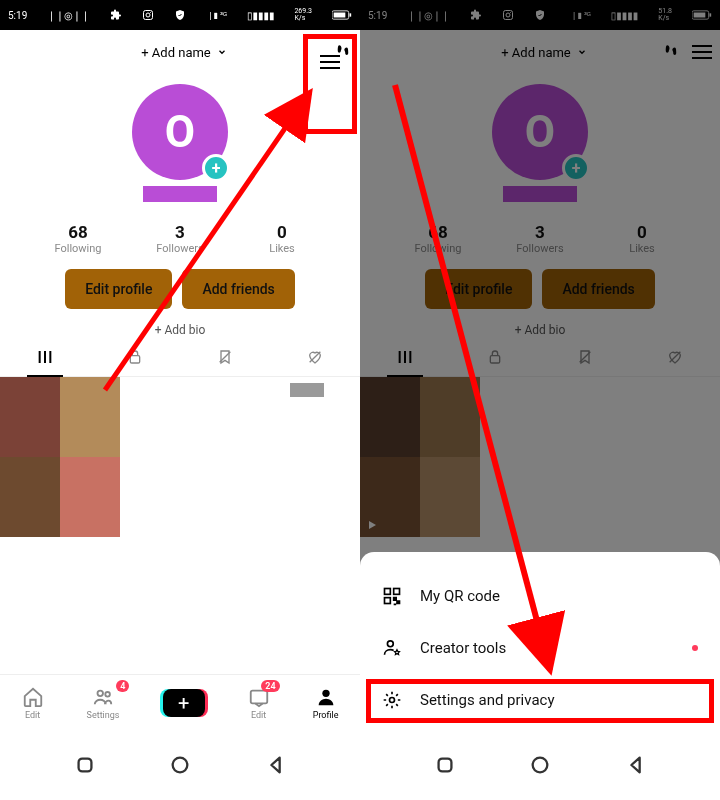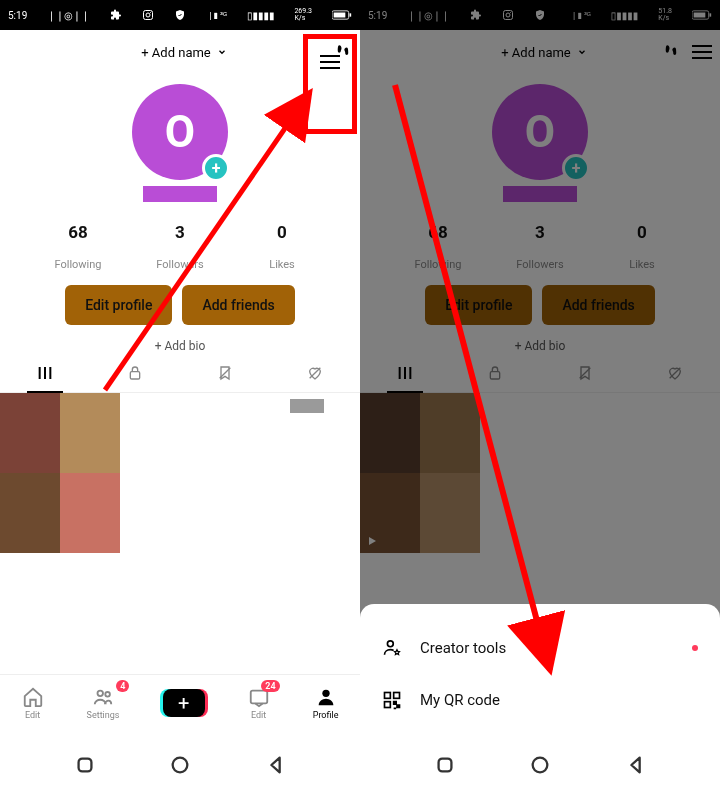--- a/index.html
+++ b/index.html
@@ -17,21 +17,21 @@
   .hamburger { width: 20px; height: 14px; display: flex; flex-direction: column; justify-content: space-between; }
   .hamburger span { display: block; height: 2px; background: #000; width: 100%; }
   .profile-area { display: flex; flex-direction: column; align-items: center; padding: 10px 0 14px; }
   .avatar { width: 96px; height: 96px; border-radius: 50%; background: #b94dd6; position: relative; display: flex; align-items: center; justify-content: center; }
   .avatar-letter { color: #fff; font-size: 44px; font-weight: 700; }
   .avatar-plus { position: absolute; right: -2px; bottom: -2px; width: 28px; height: 28px; border-radius: 50%; background: #26c3c1; border: 3px solid #fff; display: flex; align-items: center; justify-content: center; color: #fff; font-size: 16px; font-weight: bold; }
   .name-bar { width: 74px; height: 16px; background: #b94dd6; margin-top: 6px; }
   .stats { display: flex; justify-content: center; gap: 14px; width: 100%; padding: 6px 0 10px; }
   .stat { width: 88px; text-align: center; }
   .stat-num { font-size: 17px; font-weight: 700; color: #111; }
-  .stat-label { font-size: 11px; color: #8a8a8a; margin-top: 16px; }
+  .stat-label { font-size: 11px; color: #8a8a8a; margin-top: 0; }
   .action-row { display: flex; gap: 10px; justify-content: center; margin-top: 4px; }
   .btn { background: #a16207; border: none; border-radius: 6px; padding: 12px 20px; font-size: 14px; color: #111; font-weight: 500; }
   .add-bio { font-size: 12px; color: #555; margin-top: 14px; }
   .tabs { display: flex; border-bottom: 1px solid #eee; height: 40px; }
   .tab { flex: 1; display: flex; align-items: center; justify-content: center; position: relative; }
   .tab.active::after { content: ''; position: absolute; bottom: -1px; left: 30%; right: 30%; height: 2px; background: #000; }
   .grid { display: flex; flex-wrap: wrap; }
   .thumb { width: 120px; height: 160px; position: relative; }
   .thumb .mosaic { width: 100%; height: 100%; display: grid; grid-template-columns: 1fr 1fr; grid-template-rows: 1fr 1fr; }
   .draft-badge { position: absolute; top: 5px; right: 5px; width: 34px; height: 14px; background: #9a9a9a; }
@@ -341,35 +341,45 @@
             <path d="M6 4l14 8-14 8z" fill="#fff"></path>
           </svg>
       </div>
     </div>
 
     <div class="dimmer"></div>
 
     <div class="sheet">
       <div class="sheet-item">
         <svg width="20" height="20" viewBox="0 0 24 24">
-            <circle cx="10" cy="7" r="3.5" fill="none" stroke="#000" stroke-width="2"></circle>
-            <path d="M3 20c0-3.5 3-6 7-6 1.5 0 3 .4 4 1" fill="none" stroke="#000" stroke-width="2"></path>
-            <path d="M18 14l1 2 2 .3-1.5 1.5.4 2-1.9-1-1.9 1 .4-2L15 16.3l2-.3 1-2z" fill="none" stroke="#000" stroke-width="1.5"></path>
-          </svg>
-        <span>Creator tools</span>
-        <span class="dot"></span>
-      </div>
-      <div class="sheet-item">
-        <svg width="20" height="20" viewBox="0 0 24 24">
             <rect x="3" y="3" width="7" height="7" fill="none" stroke="#000" stroke-width="2"></rect>
             <rect x="14" y="3" width="7" height="7" fill="none" stroke="#000" stroke-width="2"></rect>
             <rect x="3" y="14" width="7" height="7" fill="none" stroke="#000" stroke-width="2"></rect>
             <path d="M14 14h3v3h-3zm4 4h3v3h-3zm-4 4h3" stroke="#000" stroke-width="2"></path>
           </svg>
         <span>My QR code</span>
+      </div>
+      <div class="sheet-item">
+        <svg width="20" height="20" viewBox="0 0 24 24">
+            <circle cx="10" cy="7" r="3.5" fill="none" stroke="#000" stroke-width="2"></circle>
+            <path d="M3 20c0-3.5 3-6 7-6 1.5 0 3 .4 4 1" fill="none" stroke="#000" stroke-width="2"></path>
+            <path d="M18 14l1 2 2 .3-1.5 1.5.4 2-1.9-1-1.9 1 .4-2L15 16.3l2-.3 1-2z" fill="none" stroke="#000" stroke-width="1.5"></path>
+          </svg>
+        <span>Creator tools</span>
+        <span class="dot"></span>
+      </div>
+      <div style="position:relative;">
+        <div class="sheet-item">
+          <svg width="20" height="20" viewBox="0 0 24 24">
+              <circle cx="12" cy="12" r="3" fill="none" stroke="#000" stroke-width="2"></circle>
+              <path d="M12 2v3m0 14v3M2 12h3m14 0h3M5 5l2 2m10 10l2 2M5 19l2-2m10-10l2-2" stroke="#000" stroke-width="2"></path>
+            </svg>
+          <span>Settings and privacy</span>
+        </div>
+        <div class="sheet-highlight" style="top:5px;"></div>
       </div>
     </div>
 
     <svg class="arrow-svg" style="left:0;top:0;" width="360" height="730">
       <defs>
           <marker id="ah2" markerWidth="12" markerHeight="12" refX="9" refY="5" orient="auto">
             <path d="M0,0 L10,5 L0,10 z" fill="#f00"></path>
           </marker>
         </defs>
       <line x1="35" y1="85" x2="190" y2="670" stroke="#f00" stroke-width="6" marker-end="url(#ah2)"></line>

